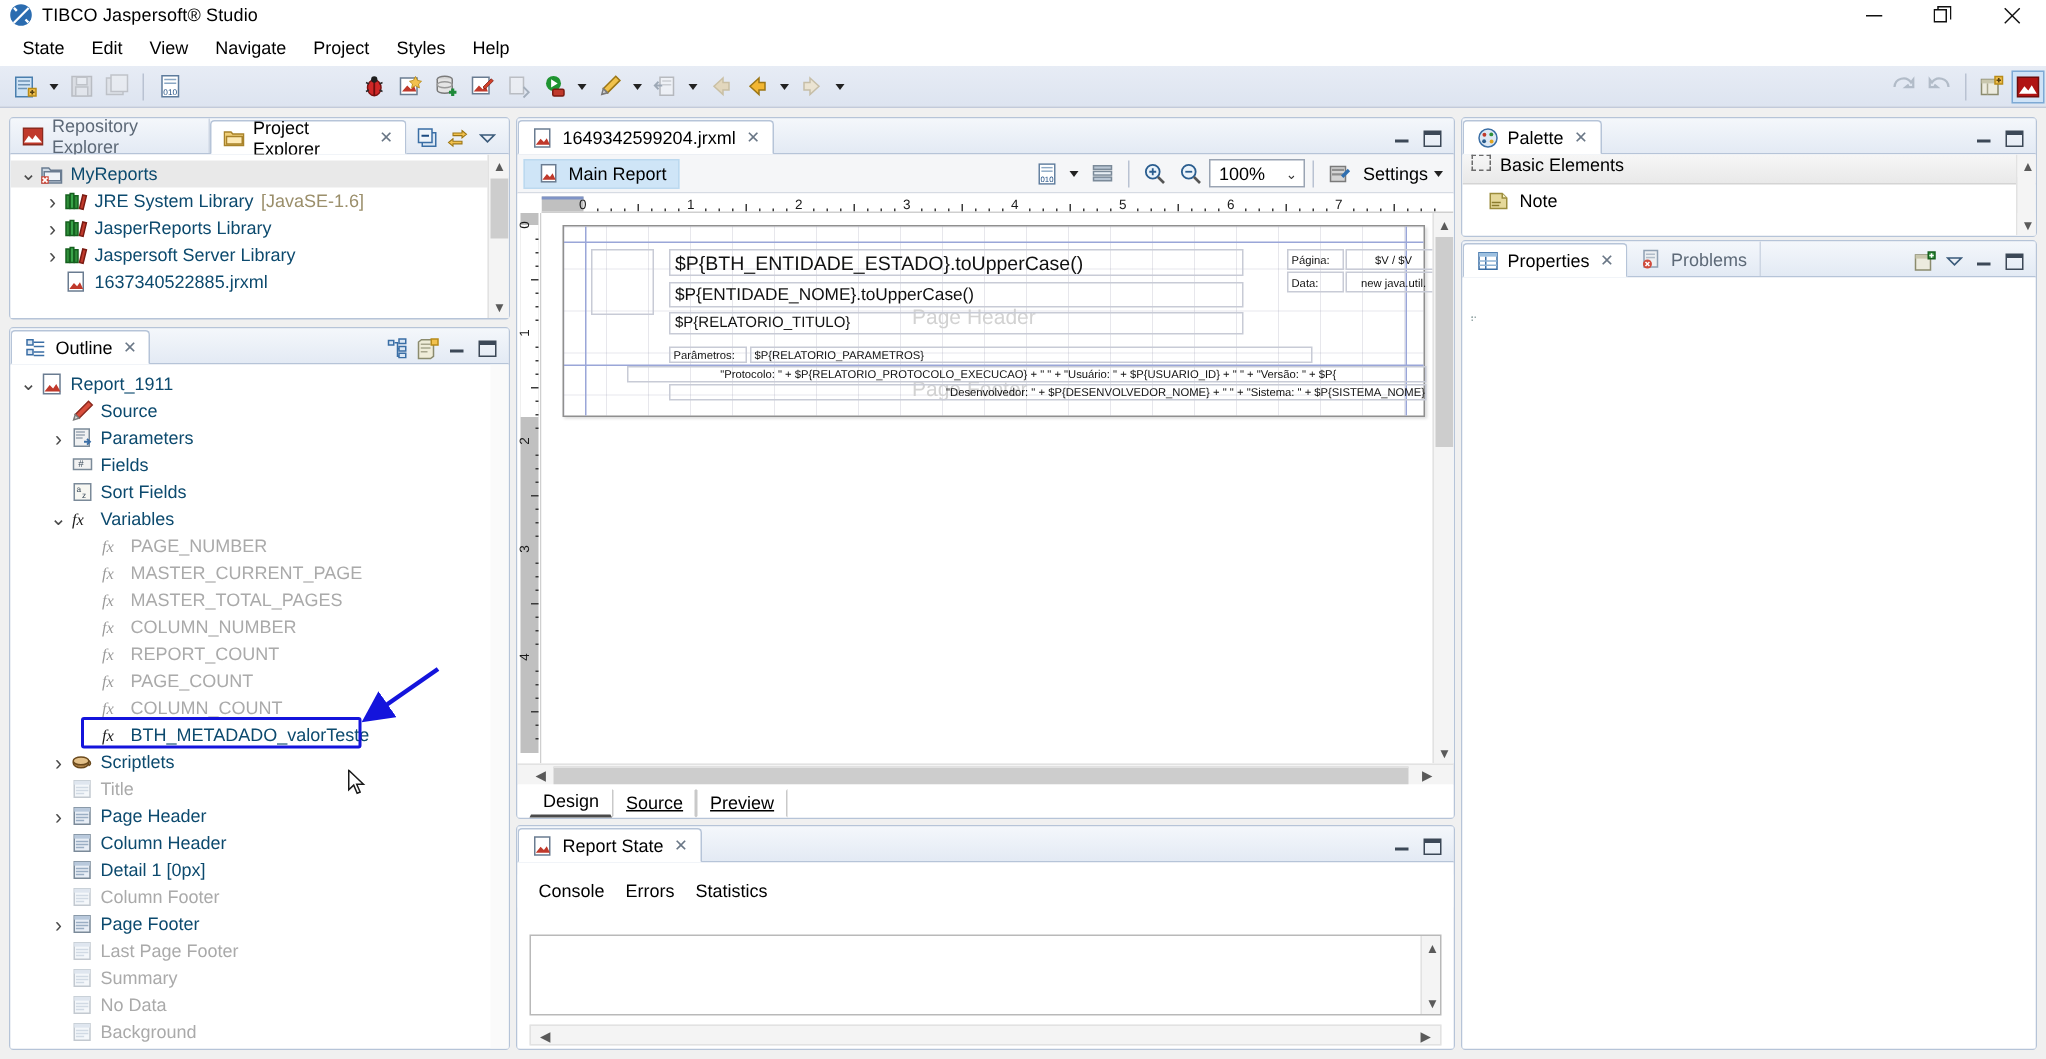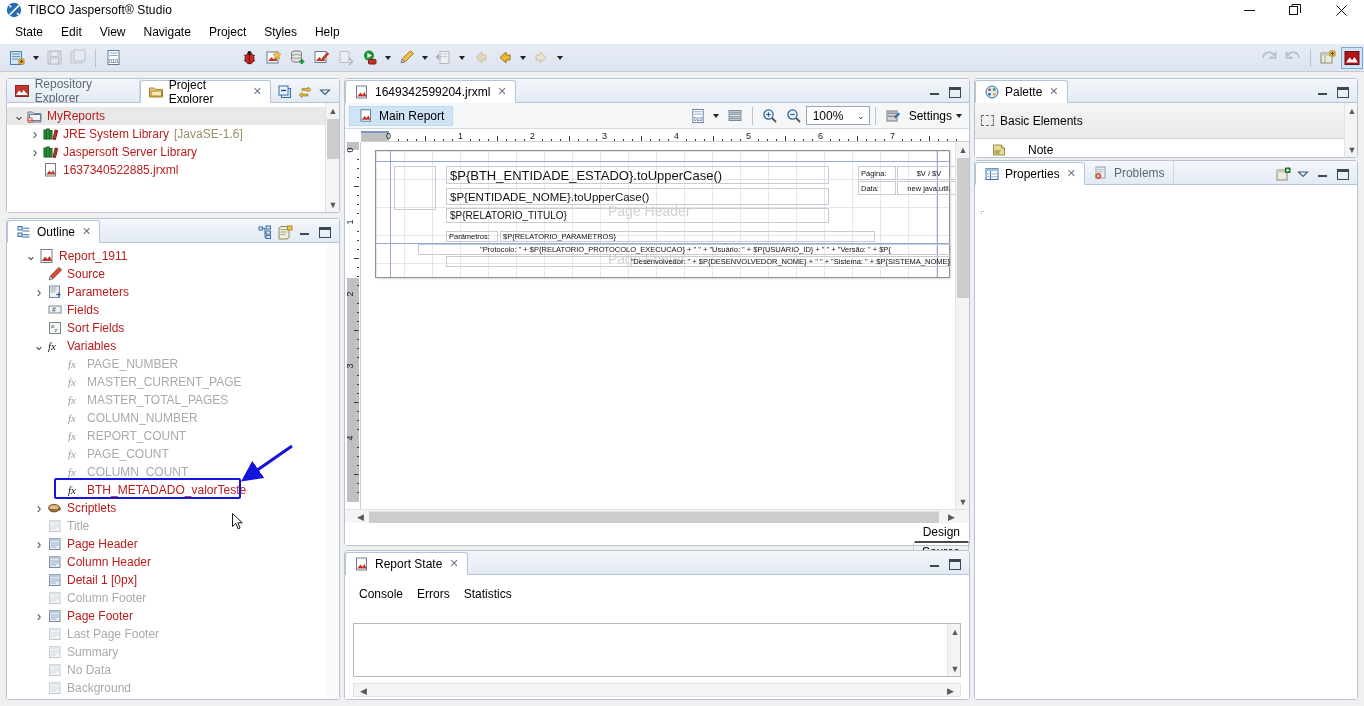--- a/index.html
+++ b/index.html
@@ -71,21 +71,21 @@
   .panel-body { position: absolute; left: 0; right: 0; top: 24px; bottom: 0; background: #fff; overflow: hidden; }
 
   
   .tree { padding: 4px 0 0 0; font-size: 12px; }
   .trow { display: flex; align-items: center; height: 18px; padding-left: 4px; white-space: nowrap; }
   .trow.sel-bg { background: #e9e9e9; }
   .twist { width: 16px; height: 18px; display: flex; align-items: center; justify-content: center; color: #4a4a4a; font-size: 10px; flex: none; }
   .twist.open::before { content: "⌄"; font-size: 13px; line-height: 8px; }
   .twist.closed::before { content: "›"; font-size: 14px; }
   .ticon { width: 16px; height: 16px; margin-right: 4px; flex: none; display: flex; align-items: center; justify-content: center; }
-  .tlabel { color: #b91c1c; }
+  .tlabel { color: #0c4a6e; }
   .tlabel.muted { color: #aaa; }
   .tsub { color: #9b8f6b; margin-left: 5px; }
 
   
   .vscroll { position: absolute; right: 0; top: 0; bottom: 0; width: 14px; background: #f4f4f4; border-left: 1px solid #e2e2e2; }
   .vscroll .thumb { position: absolute; left: 1px; width: 12px; background: #cdcdcd; }
   .vs-arrow { position: absolute; left: 0; width: 14px; height: 15px; display: flex; align-items: center; justify-content: center; background: #f4f4f4; color: #5a5a5a; font-size: 9px; }
   .hscroll { position: absolute; left: 0; right: 0; bottom: 0; height: 14px; background: #f4f4f4; border-top: 1px solid #e2e2e2; }
   .hs-arrow { position: absolute; top: 0; height: 14px; width: 15px; display: flex; align-items: center; justify-content: center; color: #5a5a5a; font-size: 9px; }
   .ed-toolbar { height: 26px; display: flex; align-items: center; background: #f5f6f8; border-bottom: 1px solid #d6dbe3; padding: 0 4px; }
@@ -109,32 +109,32 @@
       linear-gradient(to right, rgba(120,120,150,.18) 1px, transparent 1px),
       linear-gradient(to bottom, rgba(120,120,150,.18) 1px, transparent 1px);
     background-size: 28px 28px; }
   .band-line { position: absolute; left: 0; right: 0; height: 0; border-top: 1px solid #9aa6d8; }
   .band-label { position: absolute; font-size: 14px; color: #d2d2d2; }
   .el { position: absolute; border: 1px solid #c8cbd6; background: transparent; display: flex; align-items: center; white-space: nowrap; overflow: hidden; }
   .el-t { font-size: 11px; color: #111; padding-left: 3px; }
   .el-xs { font-size: 7.5px; color: #111; padding-left: 2px; }
   .margin-line { position: absolute; border-left: 1px solid #9aa6d8; top: 0; bottom: 0; }
 
-  .ed-bottom-tabs { height: 22px; display: flex; align-items: flex-end; background: #fff; padding-left: 8px; flex-direction: column; }
+  .ed-bottom-tabs { height: 22px; display: flex; align-items: flex-end; background: #fff; padding-left: 8px; }
   .bt { font-size: 12px; padding: 1px 8px 2px 8px; border: 1px solid transparent; color: #000; }
   .bt.active { border-bottom: 2px solid #4a4a4a; }
   .bt.plain { border-left: 1px solid #c9c9c9; border-right: 1px solid #c9c9c9; text-decoration: underline; }
 
   
   .rs-subtabs { height: 22px; display: flex; align-items: center; gap: 14px; padding: 0 14px; font-size: 12px; background: #fff; }
 
   
-  .pal-cat { height: 36px; display: flex; align-items: center; gap: 6px; padding: 0 6px;
+  .pal-cat { height: 20px; display: flex; gap: 6px; padding: 0 6px;
              background: linear-gradient(to bottom,#f6f6f6,#e9e9e9); border-bottom: 1px solid #d4d4d4; font-size: 12px; }
-  .pal-item { height: 22px; display: flex; align-items: center; gap: 21px; padding-left: 16px; font-size: 12px; }
+  .pal-item { height: 22px; display: flex; align-items: center; gap: 6px; padding-left: 16px; font-size: 12px; }
 
   .dashbox { width: 13px; height: 11px; border: 1.4px dashed #6b6b6b; }
 
   
   .callout-box { position: absolute; border: 2px solid #1414dc; border-radius: 2px; pointer-events: none; }
   .callout-arrow { position: absolute; pointer-events: none; }
   .cursor-ptr { position: absolute; width: 12px; height: 18px; pointer-events: none; }
 </style>
 </head>
 <body>
@@ -394,20 +394,32 @@
           <div class="trow" style="padding-left: 20px;">
             <span class="twist closed"></span>
             <span class="ticon">
               <svg width="16" height="16" viewBox="0 0 16 16">
                 <rect x="1" y="4" width="2.4" height="9" fill="#2f8f3a" stroke="#16601f"></rect>
                 <rect x="3.8" y="3" width="2.4" height="10" fill="#3aa64a" stroke="#16601f"></rect>
                 <rect x="6.6" y="4.5" width="2.4" height="8.5" fill="#2f8f3a" stroke="#16601f"></rect>
                 <path d="M10 13 l2.2-9 2.4 .6 -2.2 9z" fill="#c0392b" stroke="#7a1b12"></path>
               </svg>
             </span>
+            <span class="tlabel">JasperReports Library</span>
+          </div>
+          <div class="trow" style="padding-left: 20px;">
+            <span class="twist closed"></span>
+            <span class="ticon">
+              <svg width="16" height="16" viewBox="0 0 16 16">
+                <rect x="1" y="4" width="2.4" height="9" fill="#2f8f3a" stroke="#16601f"></rect>
+                <rect x="3.8" y="3" width="2.4" height="10" fill="#3aa64a" stroke="#16601f"></rect>
+                <rect x="6.6" y="4.5" width="2.4" height="8.5" fill="#2f8f3a" stroke="#16601f"></rect>
+                <path d="M10 13 l2.2-9 2.4 .6 -2.2 9z" fill="#c0392b" stroke="#7a1b12"></path>
+              </svg>
+            </span>
             <span class="tlabel">Jaspersoft Server Library</span>
           </div>
           <div class="trow" style="padding-left: 20px;">
             <span class="twist "></span>
             <span class="ticon">
               <svg width="16" height="16" viewBox="0 0 16 16">
                 <rect x="2.5" y="1.5" width="10" height="12.5" fill="#fff" stroke="#6a7c91"></rect>
                 <path d="M3.2 12.6 l3.1 -4 2.1 2.2 1.9-2.7 2.1 4.5z" fill="#c0392b"></path>
               </svg>
             </span>
@@ -460,21 +472,21 @@
         <span class="pa-ico">
             <span class="min-ico"></span>
           </span>
         <span class="pa-ico">
             <span class="max-ico"></span>
           </span>
       </div>
     </div>
     <div class="panel-body">
       <div class="tree" id="ol-tree">
-          <div class="trow" style="padding-left: 16px;">
+          <div class="trow" style="padding-left: 4px;">
             <span class="twist open"></span>
             <span class="ticon">
               <svg width="16" height="16" viewBox="0 0 16 16">
                 <rect x="2" y="1.5" width="11" height="13" fill="#fff" stroke="#6a7c91"></rect>
                 <path d="M2.7 13 l3.4 -4.4 2.3 2.4 2.1-3 2.8 5z" fill="#c0392b"></path>
               </svg>
             </span>
             <span class="tlabel">Report_1911</span>
           </div>
           <div class="trow" style="padding-left: 24px;">

